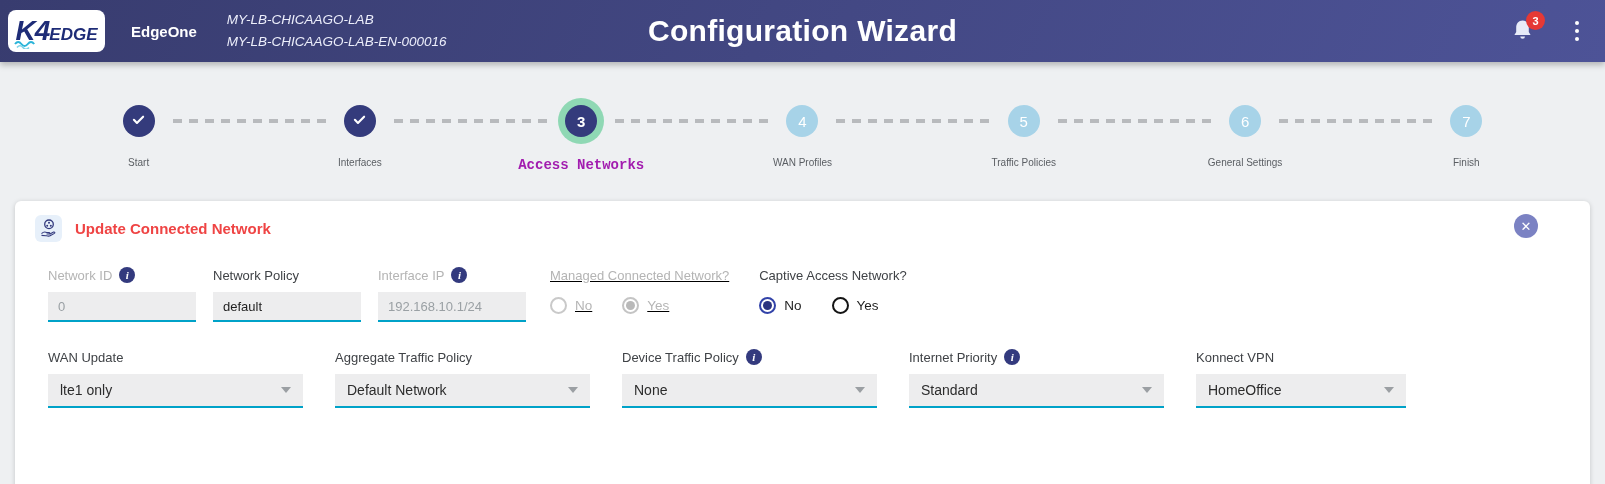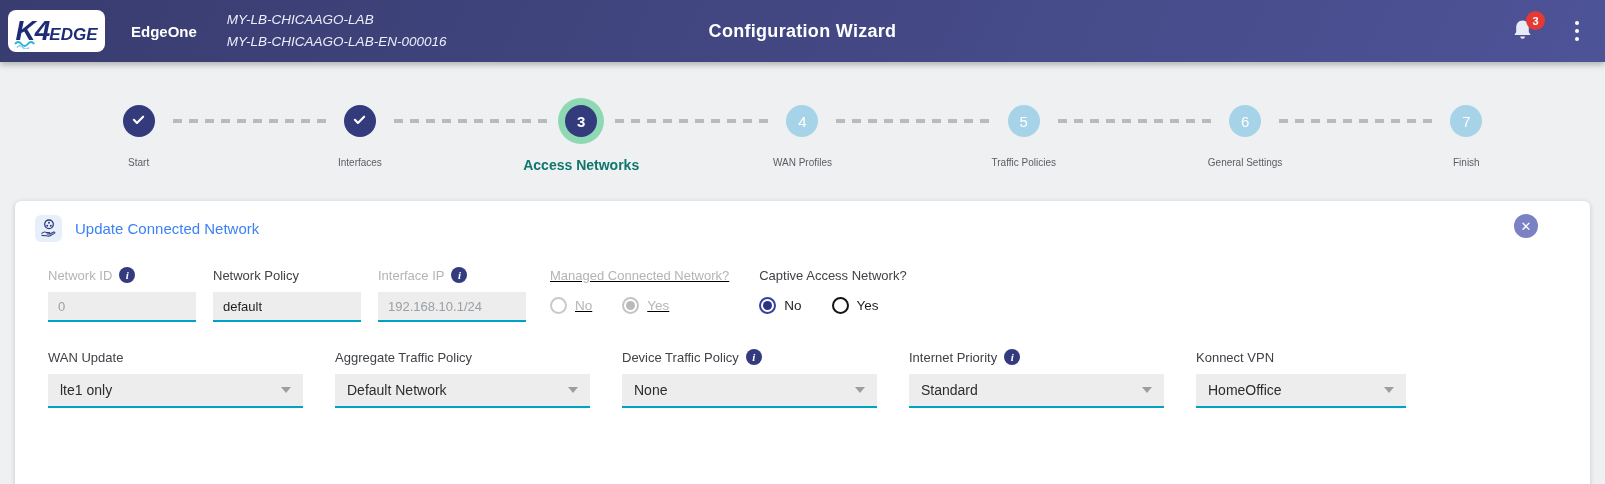--- a/index.html
+++ b/index.html
@@ -18,21 +18,21 @@
     background:linear-gradient(115deg,var(--header-grad-start),var(--header-grad-end));
     box-shadow:0 3px 6px rgba(0,0,0,.25);}
   .logo-box{width:97px;height:42px;margin-left:8px;background:#fff;border-radius:8px;
     display:flex;align-items:center;justify-content:center;flex-shrink:0;}
   .logo-text{font-style:italic;font-weight:bold;color:#1e2c77;font-size:17px;position:relative;line-height:1;}
   .logo-text .k4{font-size:28px;letter-spacing:-1px;}
   .logo-wave{position:absolute;left:-2px;bottom:-7px;}
   .product-name{color:#fff;font-weight:bold;font-size:15px;margin-left:26px;}
   .device-info{margin-left:30px;color:#eceefb;font-style:italic;font-size:13.5px;line-height:1.6;}
   .appbar-title{position:absolute;left:0;right:0;text-align:center;color:#fff;
-    font-size:18px;font-weight:bold;letter-spacing:.3px;pointer-events:none;}
+    font-size:30px;font-weight:bold;letter-spacing:.3px;pointer-events:none;}
   .appbar-right{margin-left:auto;display:flex;align-items:center;gap:34px;padding-right:22px;}
   .bell-wrap{position:relative;width:28px;height:28px;cursor:pointer;}
   .badge{position:absolute;top:-6px;right:-8px;min-width:19px;height:19px;border-radius:50%;
     background:var(--badge-red);color:#fff;font-size:11px;font-weight:bold;
     display:flex;align-items:center;justify-content:center;}
   .kebab{display:flex;flex-direction:column;gap:4px;cursor:pointer;padding:4px;}
   .kebab span{width:4px;height:4px;border-radius:50%;background:#fff;}
 
   
   .stepper{display:flex;padding:36px 28px 0 28px;}
@@ -42,29 +42,29 @@
     background:repeating-linear-gradient(90deg,#b8babd 0 9px,transparent 9px 16px);}
   .dot-wrap{width:46px;height:46px;display:flex;align-items:center;justify-content:center;
     border-radius:50%;cursor:pointer;}
   .step--active .dot-wrap{background:var(--step-active-ring);}
   .dot{width:32px;height:32px;border-radius:50%;display:flex;align-items:center;justify-content:center;
     color:#fff;font-size:15px;}
   .step--done .dot{background:var(--step-done);}
   .step--active .dot{background:var(--step-done);font-weight:bold;}
   .step--upcoming .dot{background:var(--step-upcoming);}
   .step-label{margin-top:13px;font-size:10px;color:#5a5e63;}
-  .step--active .step-label{font-size:14px;font-weight:bold;color:#0f766e;}
+  .step--active .step-label{font-size:14px;font-weight:bold;color:#a21caf;font-family:Liberation Mono, monospace;}
 
   
   .panel{margin:28px 15px 0 15px;background:#fff;border-radius:6px 6px 0 0;
     box-shadow:0 1px 5px rgba(0,0,0,.18);padding:14px 20px 24px 20px;height:286px;position:relative;}
   .panel-head{display:flex;align-items:center;gap:13px;}
   .panel-icon{width:27px;height:27px;border-radius:6px;background:#e7f0fa;
     display:flex;align-items:center;justify-content:center;}
-  .panel-title{font-size:15px;font-weight:normal;color:#3b82f6;}
+  .panel-title{font-size:15px;font-weight:bold;color:#ef4444;}
   .close-btn{position:absolute;top:13px;right:52px;width:24px;height:24px;border-radius:50%;
     background:var(--close-btn);color:#fff;font-size:13px;display:flex;align-items:center;
     justify-content:center;cursor:pointer;}
 
   .form-row{display:flex;margin-top:24px;padding-left:13px;}
   .field{width:148px;margin-right:17px;display:flex;flex-direction:column;}
   .field-label{font-size:13px;color:#3f4246;margin-bottom:8px;display:flex;align-items:center;gap:7px;height:18px;}
   .field--disabled .field-label{color:#b4b4b4;}
   .info-badge{width:16px;height:16px;border-radius:50%;background:var(--info-icon);color:#fff;
     font-size:11px;font-style:italic;font-weight:bold;font-family:"Liberation Serif",serif;

